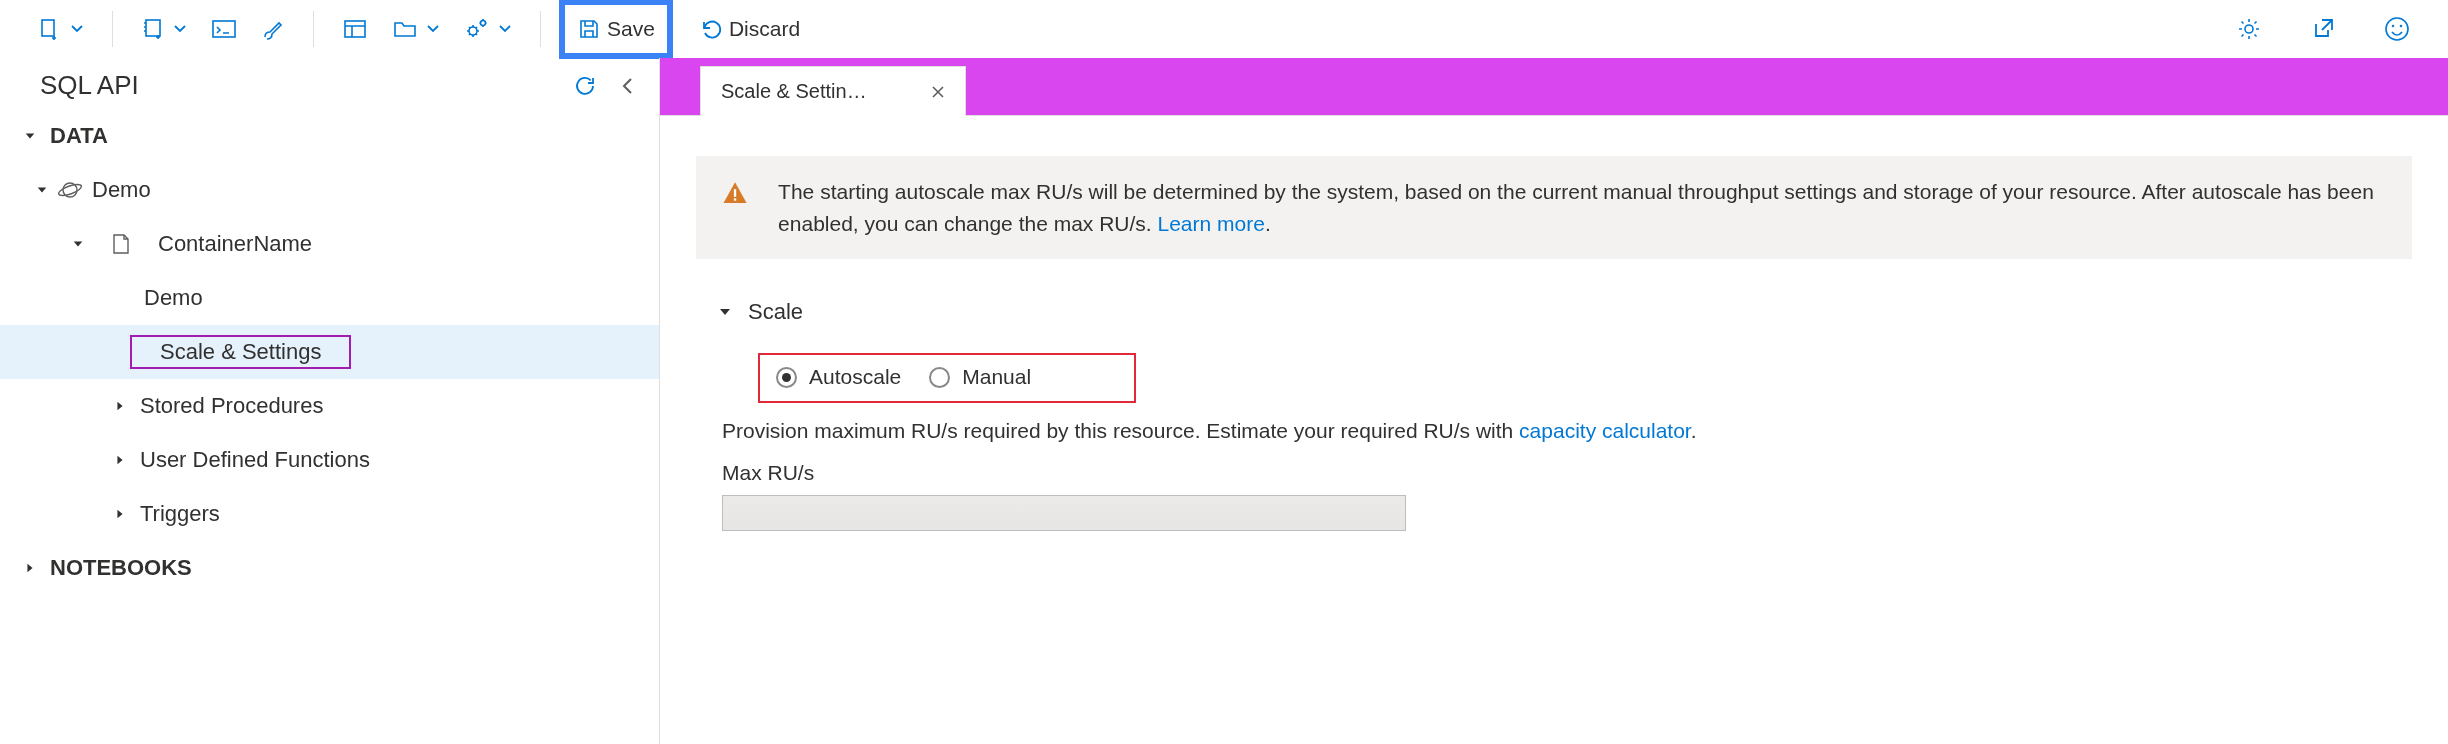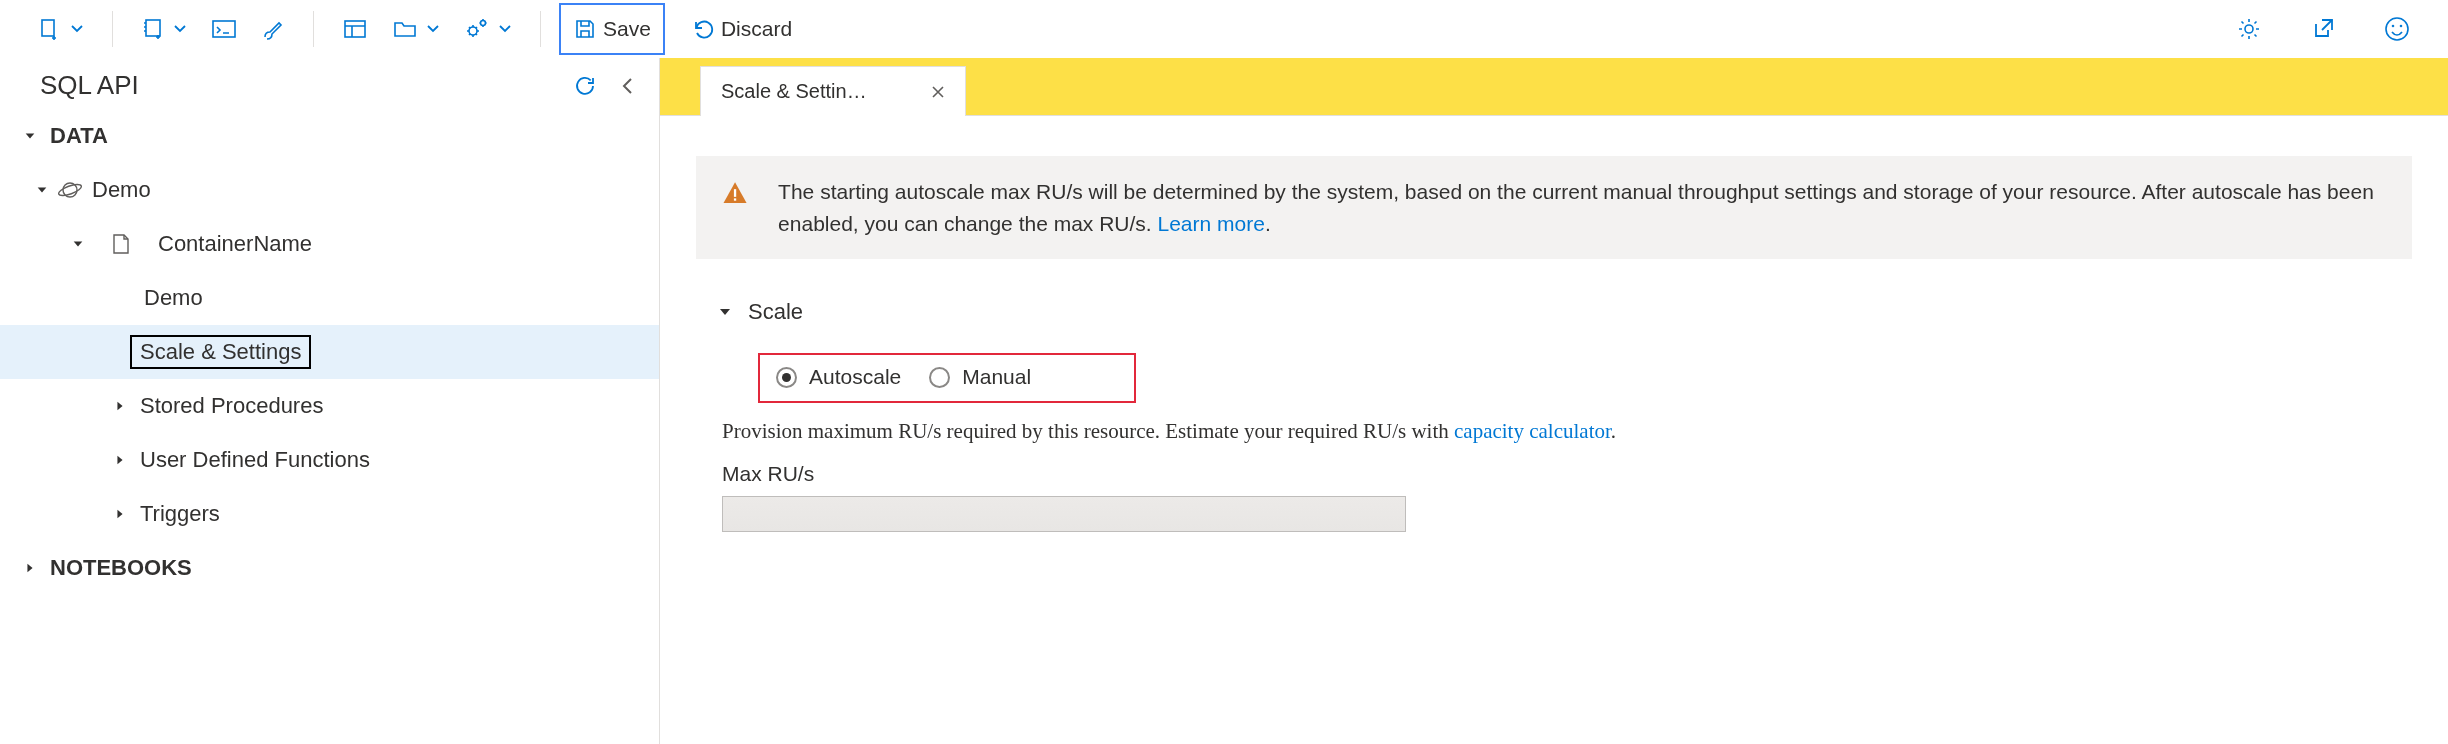--- a/index.html
+++ b/index.html
@@ -5,63 +5,63 @@
   * { box-sizing: border-box; }
   html, body { margin:0; padding:0; width:2448px; height:744px; font-family:"Segoe UI", Arial, sans-serif; color:#323130; background:#fff; }
   svg { display:block; }
 
   
   .toolbar { height:58px; display:flex; align-items:center; padding:0 28px; gap:4px; }
   .tool-btn { display:flex; align-items:center; gap:6px; height:40px; padding:0 10px; cursor:pointer; }
   .tool-btn .lbl { font-size:21px; color:#323130; }
   .tool-sep { width:1px; height:36px; background:#e1dfdd; margin:0 14px; }
   .chev-small { margin-left:2px; }
-  .highlight-save { border:2px solid #3b82f6; padding:4px 12px; display:flex; align-items:center; gap:12px; }
+  .highlight-save { border:6px solid #3b82f6; padding:4px 12px; display:flex; align-items:center; gap:12px; }
   .toolbar-right { margin-left:auto; display:flex; align-items:center; gap:28px; }
 
   
   .main { display:flex; height:calc(100% - 58px); }
 
   
   .sidebar { width:660px; border-right:1px solid #e1dfdd; display:flex; flex-direction:column; }
   .sb-header { display:flex; align-items:center; padding:12px 22px 8px 40px; }
   .sb-title { font-size:26px; }
   .sb-header-icons { margin-left:auto; display:flex; align-items:center; gap:22px; }
 
   .cat-row, .node-row { display:flex; align-items:center; height:54px; font-size:22px; cursor:pointer; }
   .cat-row { padding-left:24px; font-weight:600; gap:14px; }
   .node0 .node-row { padding-left:36px; gap:10px; }
   .node1 .node-row { padding-left:72px; gap:26px; }
   .leaf-row { display:flex; align-items:center; height:54px; font-size:22px; padding-left:144px; cursor:pointer; gap:14px; }
   .leaf-row.has-exp { padding-left:114px; }
   .leaf-row.selected { background:#e5f1fb; }
-  .leaf-row .hl-wrap { border:2px solid #000000; padding:2px 8px; margin-left:-14px; }
+  .leaf-row .hl-wrap { border:2px solid #a21caf; padding:2px 28px; margin-left:-14px; }
   .exp-tri { width:12px; }
 
   
   .content { flex:1; background:#fff; position:relative; }
-  .tab-strip { height:58px; background:#fde047; border-bottom:1px solid #e1dfdd; display:flex; align-items:flex-end; padding-left:40px; }
+  .tab-strip { height:58px; background:#d946ef; border-bottom:1px solid #e1dfdd; display:flex; align-items:flex-end; padding-left:40px; }
   .tab { background:#fff; height:50px; width:266px; border:1px solid #e1dfdd; border-bottom:none; display:flex; align-items:center; padding:0 20px; gap:14px; font-size:20px; position:relative; top:1px; }
   .tab-close { margin-left:auto; cursor:pointer; }
 
   .info-bar { margin:40px 36px 0 36px; background:#f3f2f1; display:flex; align-items:flex-start; padding:20px 26px; gap:30px; }
   .info-text { font-size:21px; line-height:1.5; }
   .info-text a { color:#0078d4; text-decoration:none; cursor:pointer; }
 
   .section { margin:40px 36px 0 58px; }
   .sec-head { display:flex; align-items:center; gap:16px; font-size:22px; }
 
   .throughput-box { margin:28px 0 0 40px; width:378px; border:2px solid #e2283b; padding:10px 16px 12px 16px; }
   .tp-label { font-size:21px; margin-bottom:12px; }
   .radio-row { display:flex; align-items:center; gap:28px; }
   .radio-opt { display:flex; align-items:center; gap:12px; font-size:21px; cursor:pointer; }
   .radio { width:21px; height:21px; border-radius:50%; border:2px solid #8a8886; display:flex; align-items:center; justify-content:center; }
   .radio .dot { width:9px; height:9px; border-radius:50%; background:#323130; }
 
-  .provision { margin:16px 0 0 4px; font-size:21px;font-family:Liberation Serif, serif; }
+  .provision { margin:16px 0 0 4px; font-size:21px; }
   .provision a { color:#0078d4; text-decoration:none; cursor:pointer; }
   .maxru-label { margin:18px 0 0 4px; font-size:21px; }
   .maxru-input { margin:10px 0 0 4px; width:684px; height:36px; background:linear-gradient(#eceae8,#e8e6e4); border:1px solid #bfbdbb; }
 
 </style>
 </head>
 <body>
 
 <div class="toolbar">
 

